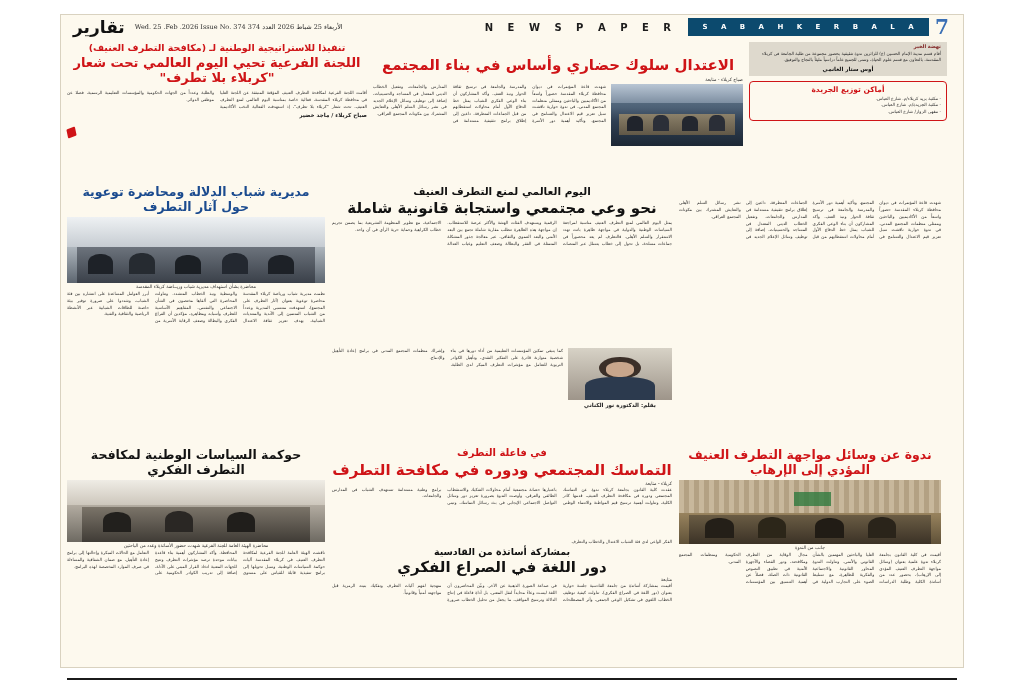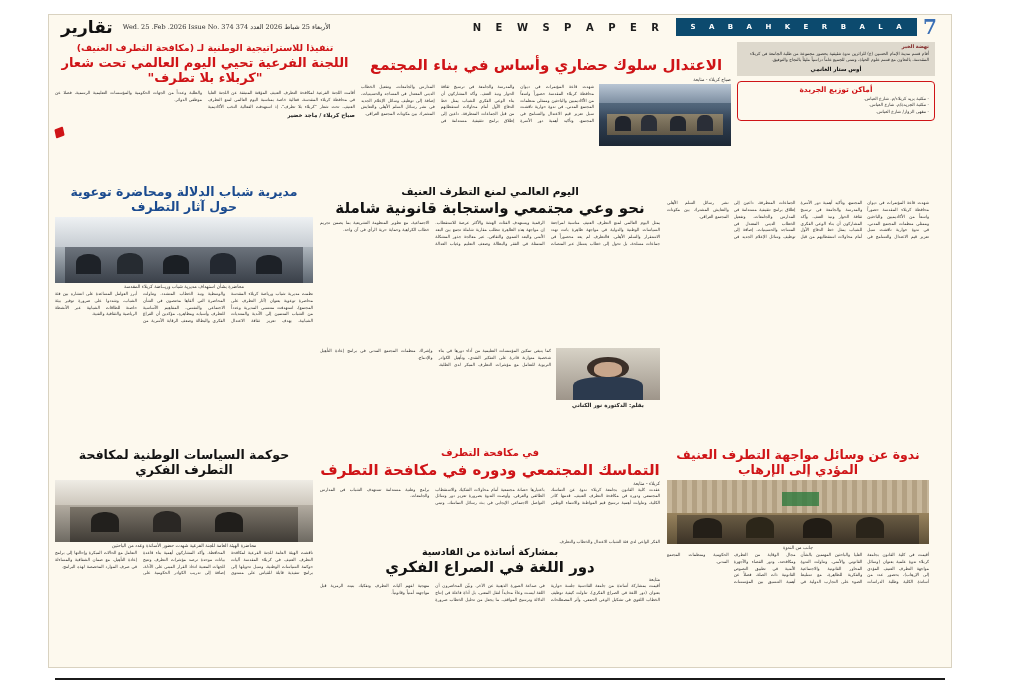--- a/index.html
+++ b/index.html
@@ -9,21 +9,21 @@
     font-family: "DejaVu Sans", "Liberation Sans", sans-serif;
     overflow: hidden;
   }
   #page {
     position: relative;
     width: 1024px; height: 682px;
     background: #ffffff;
   }
   .sheet {
     position: absolute;
-    left: 48px; top: 14px;
+    left: 60px; top: 14px;
     width: 904px; height: 654px;
     background: #fdf9ee;
     border: 1px solid #d9d2c0;
   }
 
   
   .masthead {
     position: relative;
     height: 24px;
     display: flex; flex-direction: row-reverse;
@@ -280,21 +280,21 @@
         <div style="position:absolute;left:6%;top:44%;width:88%;height:56%;background:linear-gradient(180deg,#7b7469,#403c36)"></div>
         <div style="position:absolute;left:14%;top:52%;width:11%;height:32%;background:#22201d;border-radius:45% 45% 0 0"></div>
         <div style="position:absolute;left:38%;top:50%;width:11%;height:34%;background:#2a2724;border-radius:45% 45% 0 0"></div>
         <div style="position:absolute;left:62%;top:52%;width:11%;height:32%;background:#201e1b;border-radius:45% 45% 0 0"></div>
       </div>
       <div class="caption">محاضرة الهيئة العامة للجنة الفرعية شهدت حضور الأساتذة وعدد من الباحثين</div>
       <div class="body-text c3" style="margin-top:2px;height:118px">ناقشت الهيئة العامة للجنة الفرعية لمكافحة التطرف العنيف في كربلاء المقدسة آليات حوكمة السياسات الوطنية، وسبل تحويلها إلى برامج تنفيذية قابلة للقياس على مستوى المحافظة. وأكد المشاركون أهمية بناء قاعدة بيانات موحدة ترصد مؤشرات التطرف وتتيح للجهات المعنية اتخاذ القرار المبني على الأدلة، إضافة إلى تدريب الكوادر الحكومية على التعامل مع الحالات المبكرة وإحالتها إلى برامج إعادة التأهيل، مع ضمان الشفافية والمساءلة في صرف الموارد المخصصة لهذه البرامج.</div>
     </div>
 
     <div style="width:340px">
-      <div class="kicker" style="font-size:10px">في مكافحة التطرف</div>
+      <div class="kicker" style="font-size:10px">في فاعلة التطرف</div>
       <div class="headline red">التماسك المجتمعي ودوره في مكافحة التطرف</div>
       <div class="caption right" style="margin-top:2px">كربلاء - متابعة</div>
       <div class="body-text c3" style="height:48px;margin-top:1px">عقدت كلية القانون بجامعة كربلاء ندوة عن التماسك المجتمعي ودوره في مكافحة التطرف العنيف، قدمها كادر الكلية، وتناولت أهمية ترسيخ قيم المواطنة والانتماء الوطني باعتبارها حصانة مجتمعية أمام محاولات التفكيك والاستقطاب الطائفي والعرقي. وأوصت الندوة بضرورة تعزيز دور وسائل التواصل الاجتماعي الإيجابي في بث رسائل التماسك، وتبني برامج وطنية مستدامة تستهدف الشباب في المدارس والجامعات.</div>
 
       <div class="caption right" style="margin-top:4px;font-size:4.2px">الفكر الواعي لدى فئة الشباب   الاعتدال والخطاب والتطرف</div>
       <div class="kicker dark" style="font-size:9.5px;margin-top:2px">بمشاركة أساتذة من القادسية</div>
       <div class="headline dark">دور اللغة في الصراع الفكري</div>
       <div class="caption right">متابعة</div>
       <div class="body-text c3" style="height:62px;margin-top:1px">أقيمت بمشاركة أساتذة من جامعة القادسية جلسة حوارية بعنوان (دور اللغة في الصراع الفكري)، تناولت كيفية توظيف الخطاب اللغوي في تشكيل الوعي الجمعي، وأثر المصطلحات في صناعة الصورة الذهنية عن الآخر. وبيّن المحاضرون أن اللغة ليست وعاءً محايداً لنقل المعنى، بل أداة فاعلة في إنتاج الدلالة وترسيخ المواقف، ما يجعل من تحليل الخطاب ضرورة منهجية لفهم آليات التطرف وتفكيك بنيته الرمزية قبل مواجهته أمنياً وقانونياً.</div>
     </div>

